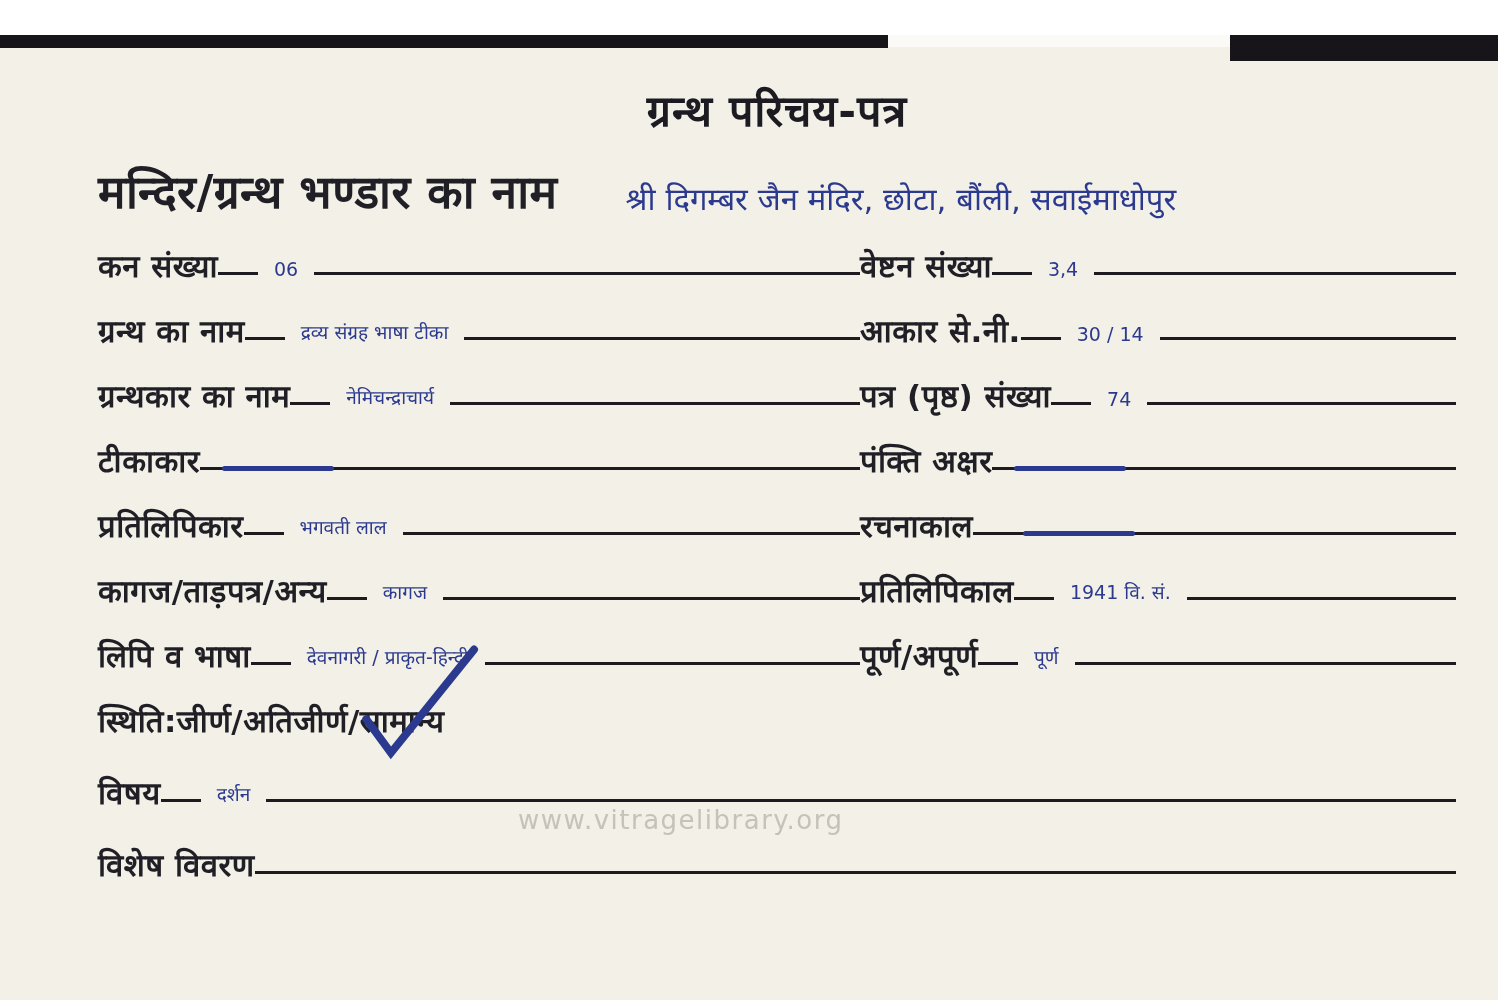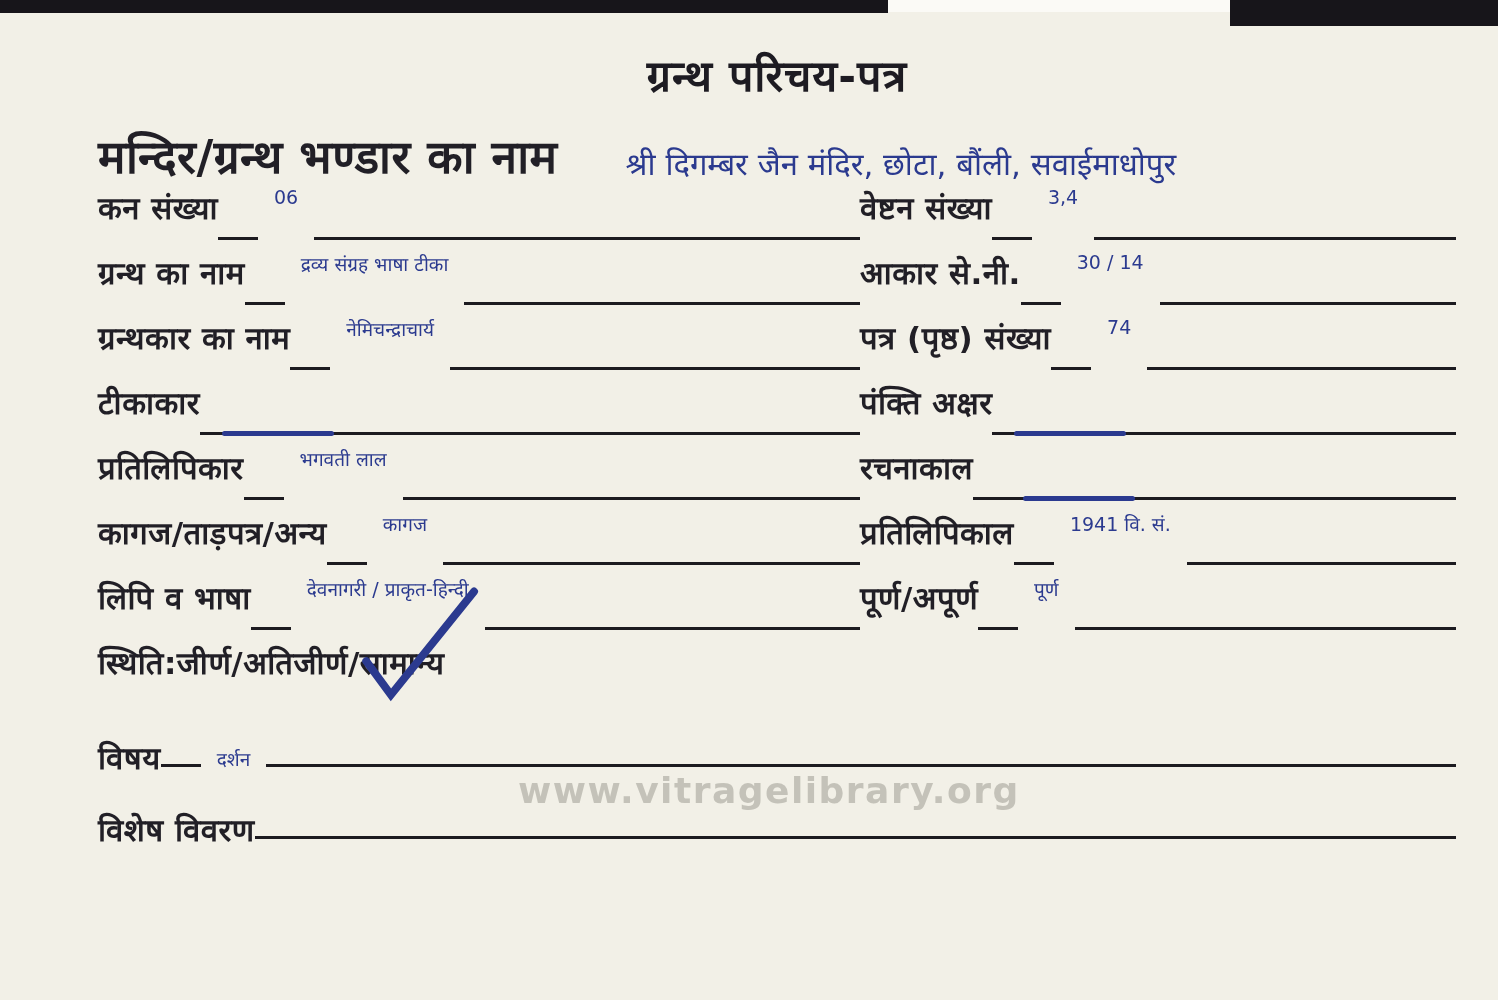--- a/index.html
+++ b/index.html
@@ -20,20 +20,21 @@
   .gap-mid   { left:888px; top:0; width:342px; height:12px; }
   .bar-right { left:1230px; top:0; width:268px; height:26px; }
 
   .title {
     padding-top:45px;
     text-align:center;
     font-size:43px;
     font-weight:700;
     color:#1d1b22;
     letter-spacing:1px;
+    margin-top:35px;
   }
 
   .header-row {
     margin-top:20px;
     height:62px;
     display:flex;
     align-items:flex-end;
   }
   .header-row .label { font-size:46px; }
   .header-row .value { margin-left:52px; margin-bottom:2px; font-size:31px; }
@@ -47,21 +48,21 @@
   }
   .value {
     font-size:19px;
     color:#2b3a8f;
     white-space:nowrap;
     padding:0 16px;
     margin-bottom:6px;
   }
 
   .grid-row { display:flex; height:65px; }
-  .field { display:flex; }
+  .field { display:flex; align-items:flex-end; }
   .field.left  { width:762px; flex:none; }
   .field.right { flex:1; }
 
   .seg { align-self:flex-end; border-bottom:3px solid #1d1b20; margin-bottom:11px; position:relative; }
   .seg.short { width:40px; flex:none; }
   .seg.long  { flex:1; }
 
   .blue-dash {
     position:absolute; bottom:-4px;
     height:5px; width:112px;
@@ -75,24 +76,23 @@
   .checked-wrap { position:relative; display:inline-block; }
   .check-svg {
     position:absolute; left:-10px; top:-54px;
     width:138px; height:118px;
     pointer-events:none;
   }
 
   .watermark {
     position:absolute;
     left:518px; top:770px;
-    font-size:36px;
+    font-size:26px;
     letter-spacing:1.5px;
     color:rgba(168,166,157,0.62);
-    font-weight:bold;
   }
 </style>
 </head>
 <body>
 
 <div class="card">
 
   <div class="scan-bar bar-left"></div>
   <div class="scan-gap gap-mid"></div>
   <div class="scan-bar bar-right"></div>

